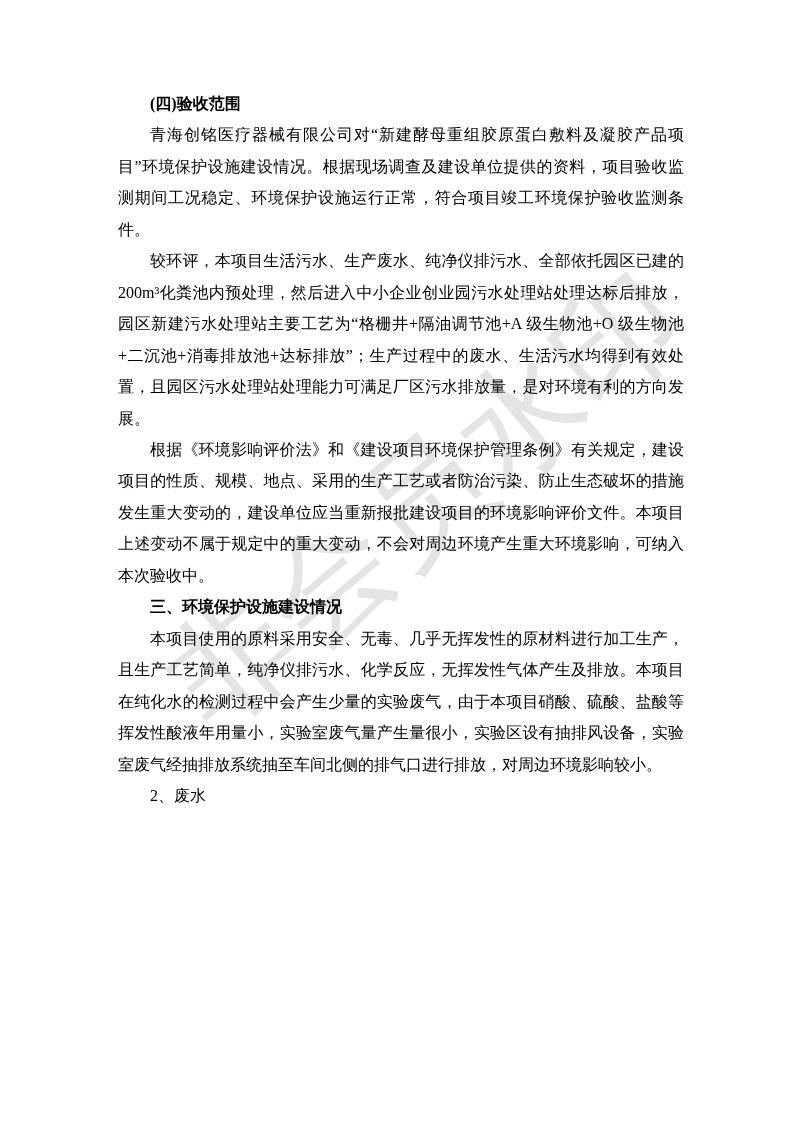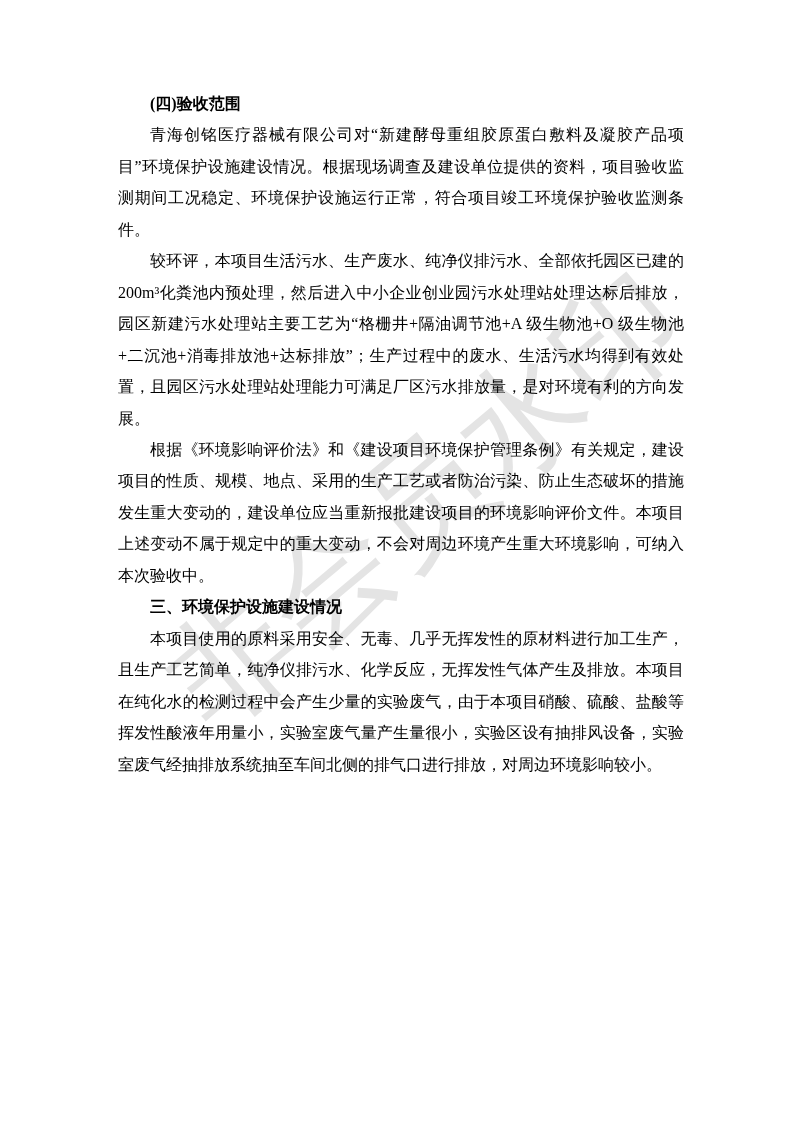--- a/index.html
+++ b/index.html
@@ -72,16 +72,17 @@
 
     <p class="para">较环评，本项目生活污水、生产废水、纯净仪排污水、全部依托园区已建的200m³化粪池内预处理，然后进入中小企业创业园污水处理站处理达标后排放，园区新建污水处理站主要工艺为“格栅井+隔油调节池+A 级生物池+O 级生物池+二沉池+消毒排放池+达标排放”；生产过程中的废水、生活污水均得到有效处置，且园区污水处理站处理能力可满足厂区污水排放量，是对环境有利的方向发展。</p>
 
     <p class="para">根据《环境影响评价法》和《建设项目环境保护管理条例》有关规定，建设项目的性质、规模、地点、采用的生产工艺或者防治污染、防止生态破坏的措施发生重大变动的，建设单位应当重新报批建设项目的环境影响评价文件。本项目上述变动不属于规定中的重大变动，不会对周边环境产生重大环境影响，可纳入本次验收中。</p>
 
     <p class="heading">三、环境保护设施建设情况</p>
 
 
     <p class="para">本项目使用的原料采用安全、无毒、几乎无挥发性的原材料进行加工生产，且生产工艺简单，纯净仪排污水、化学反应，无挥发性气体产生及排放。本项目在纯化水的检测过程中会产生少量的实验废气，由于本项目硝酸、硫酸、盐酸等挥发性酸液年用量小，实验室废气量产生量很小，实验区设有抽排风设备，实验室废气经抽排放系统抽至车间北侧的排气口进行排放，对周边环境影响较小。</p>
 
+    <p class="subpoint">2、废水</p>
 
 
   </div>
 </div>
 
 </body></html>

